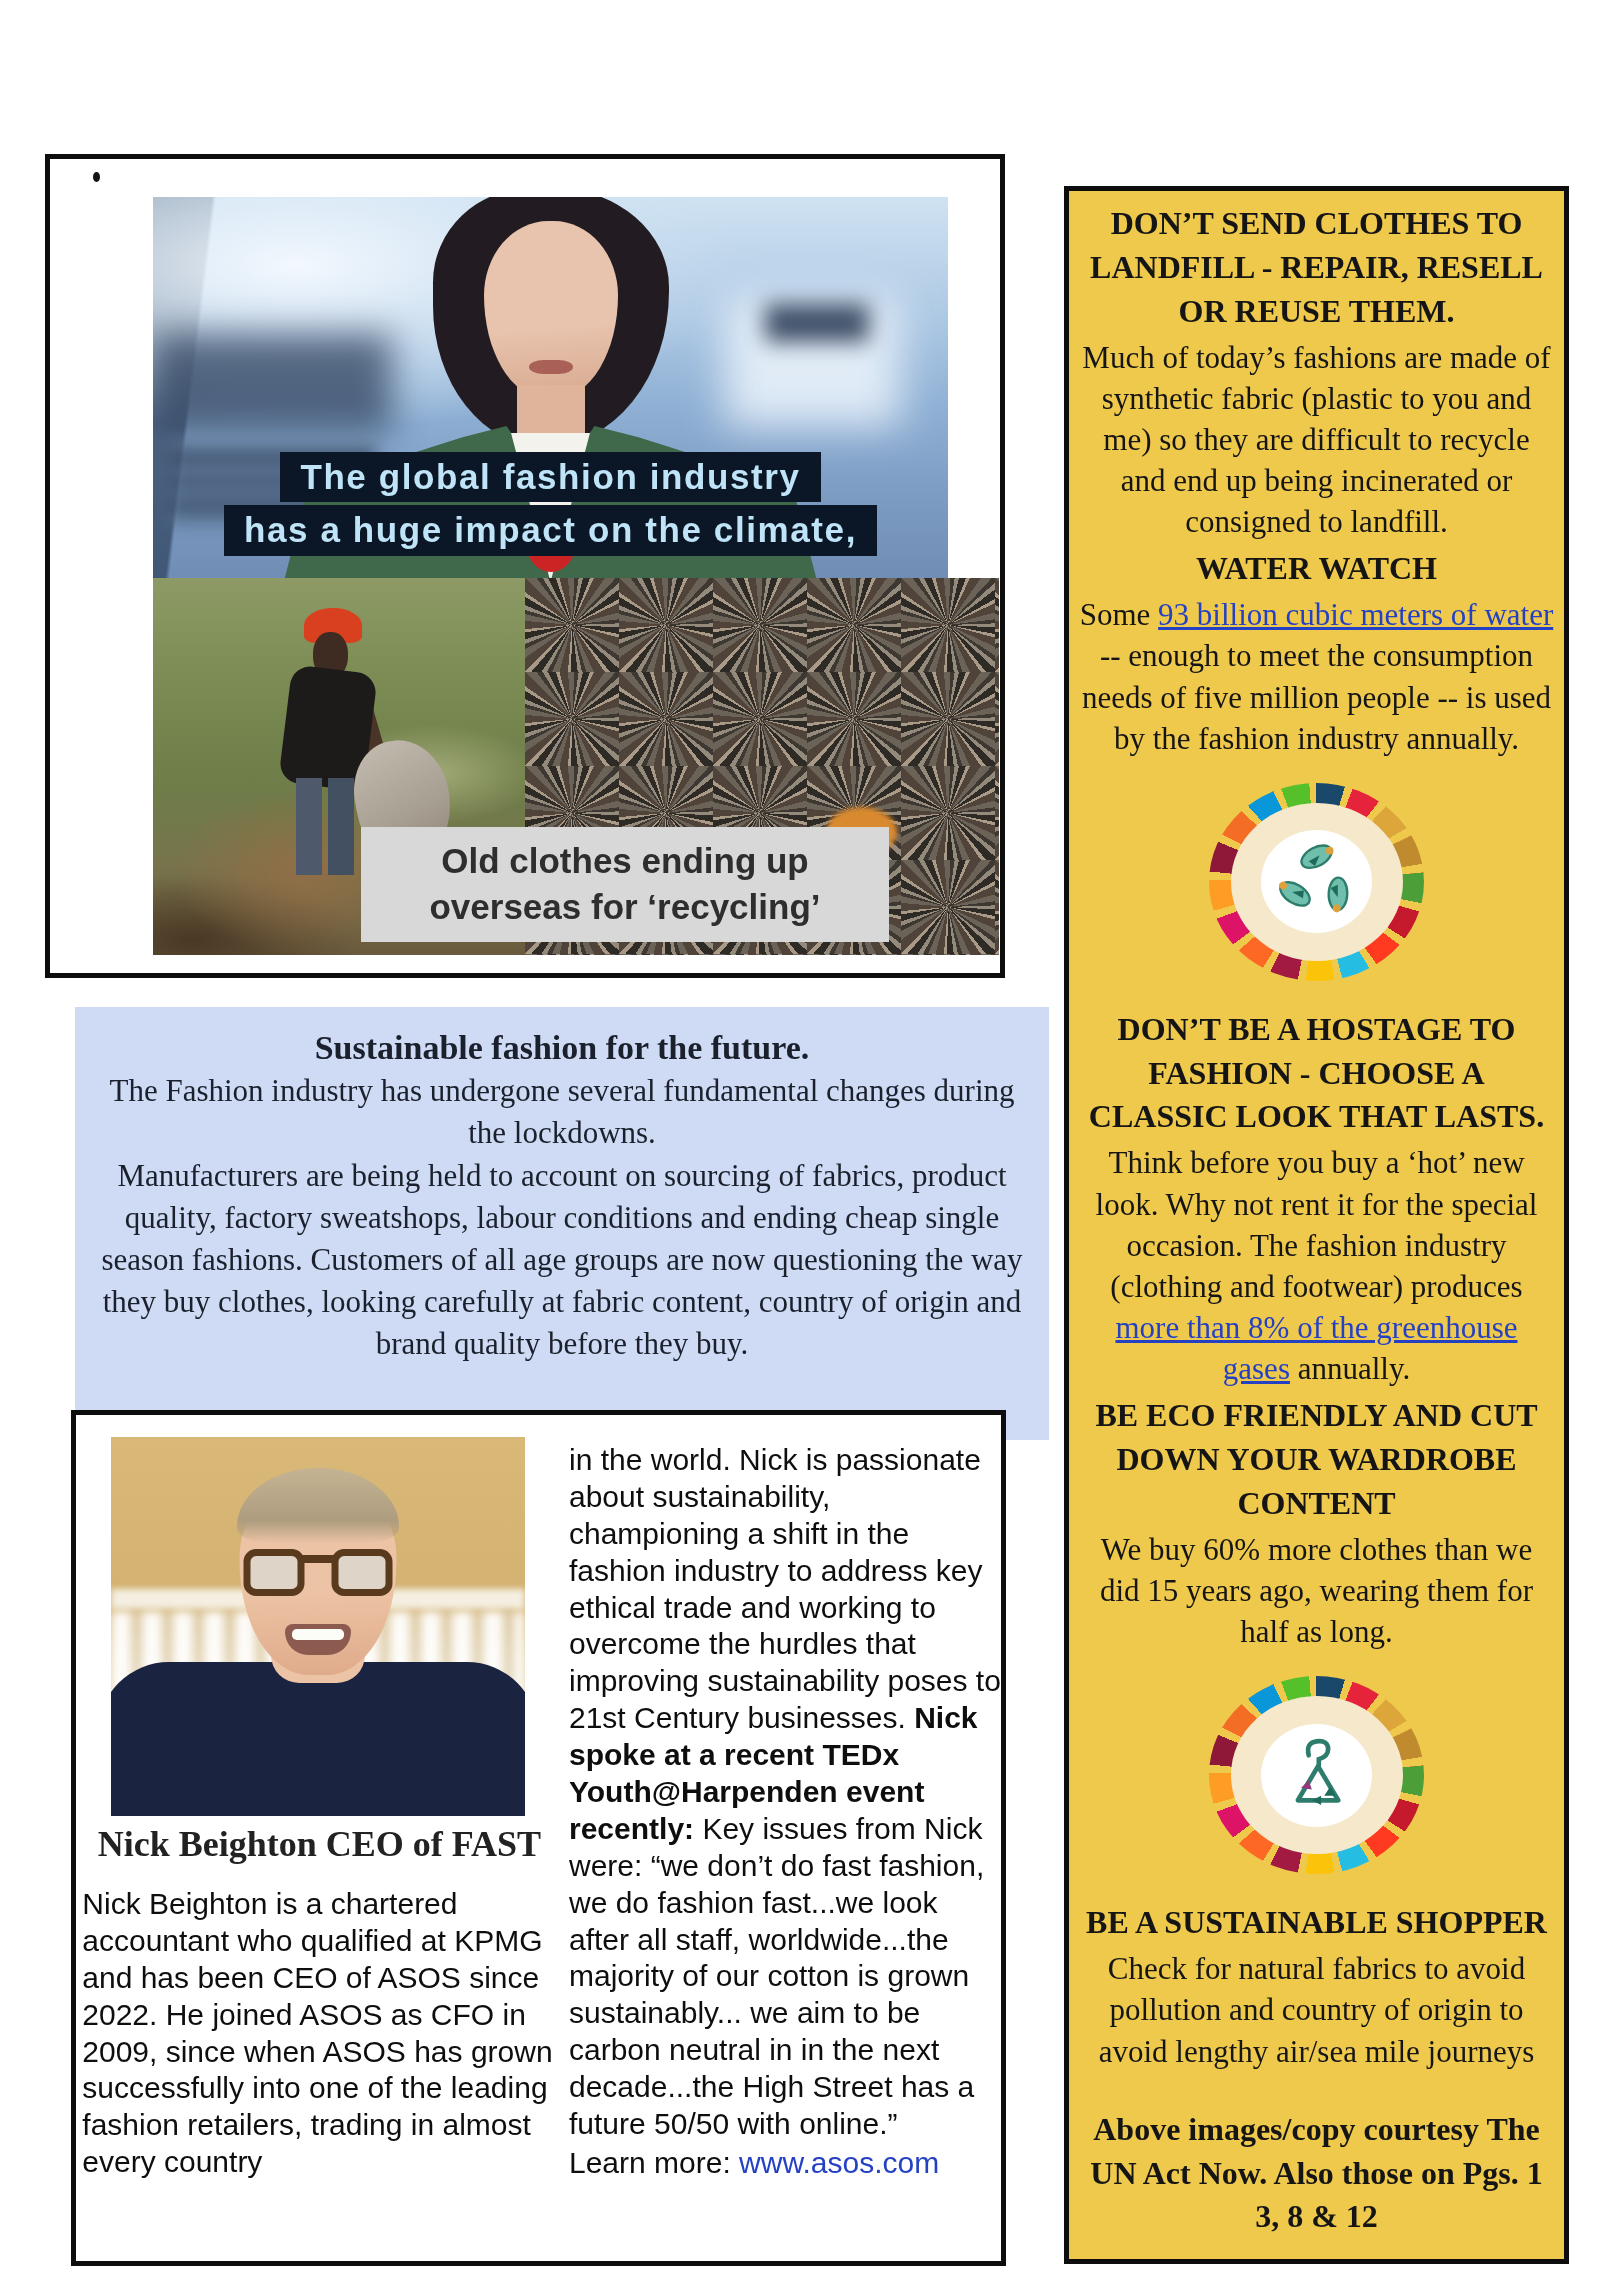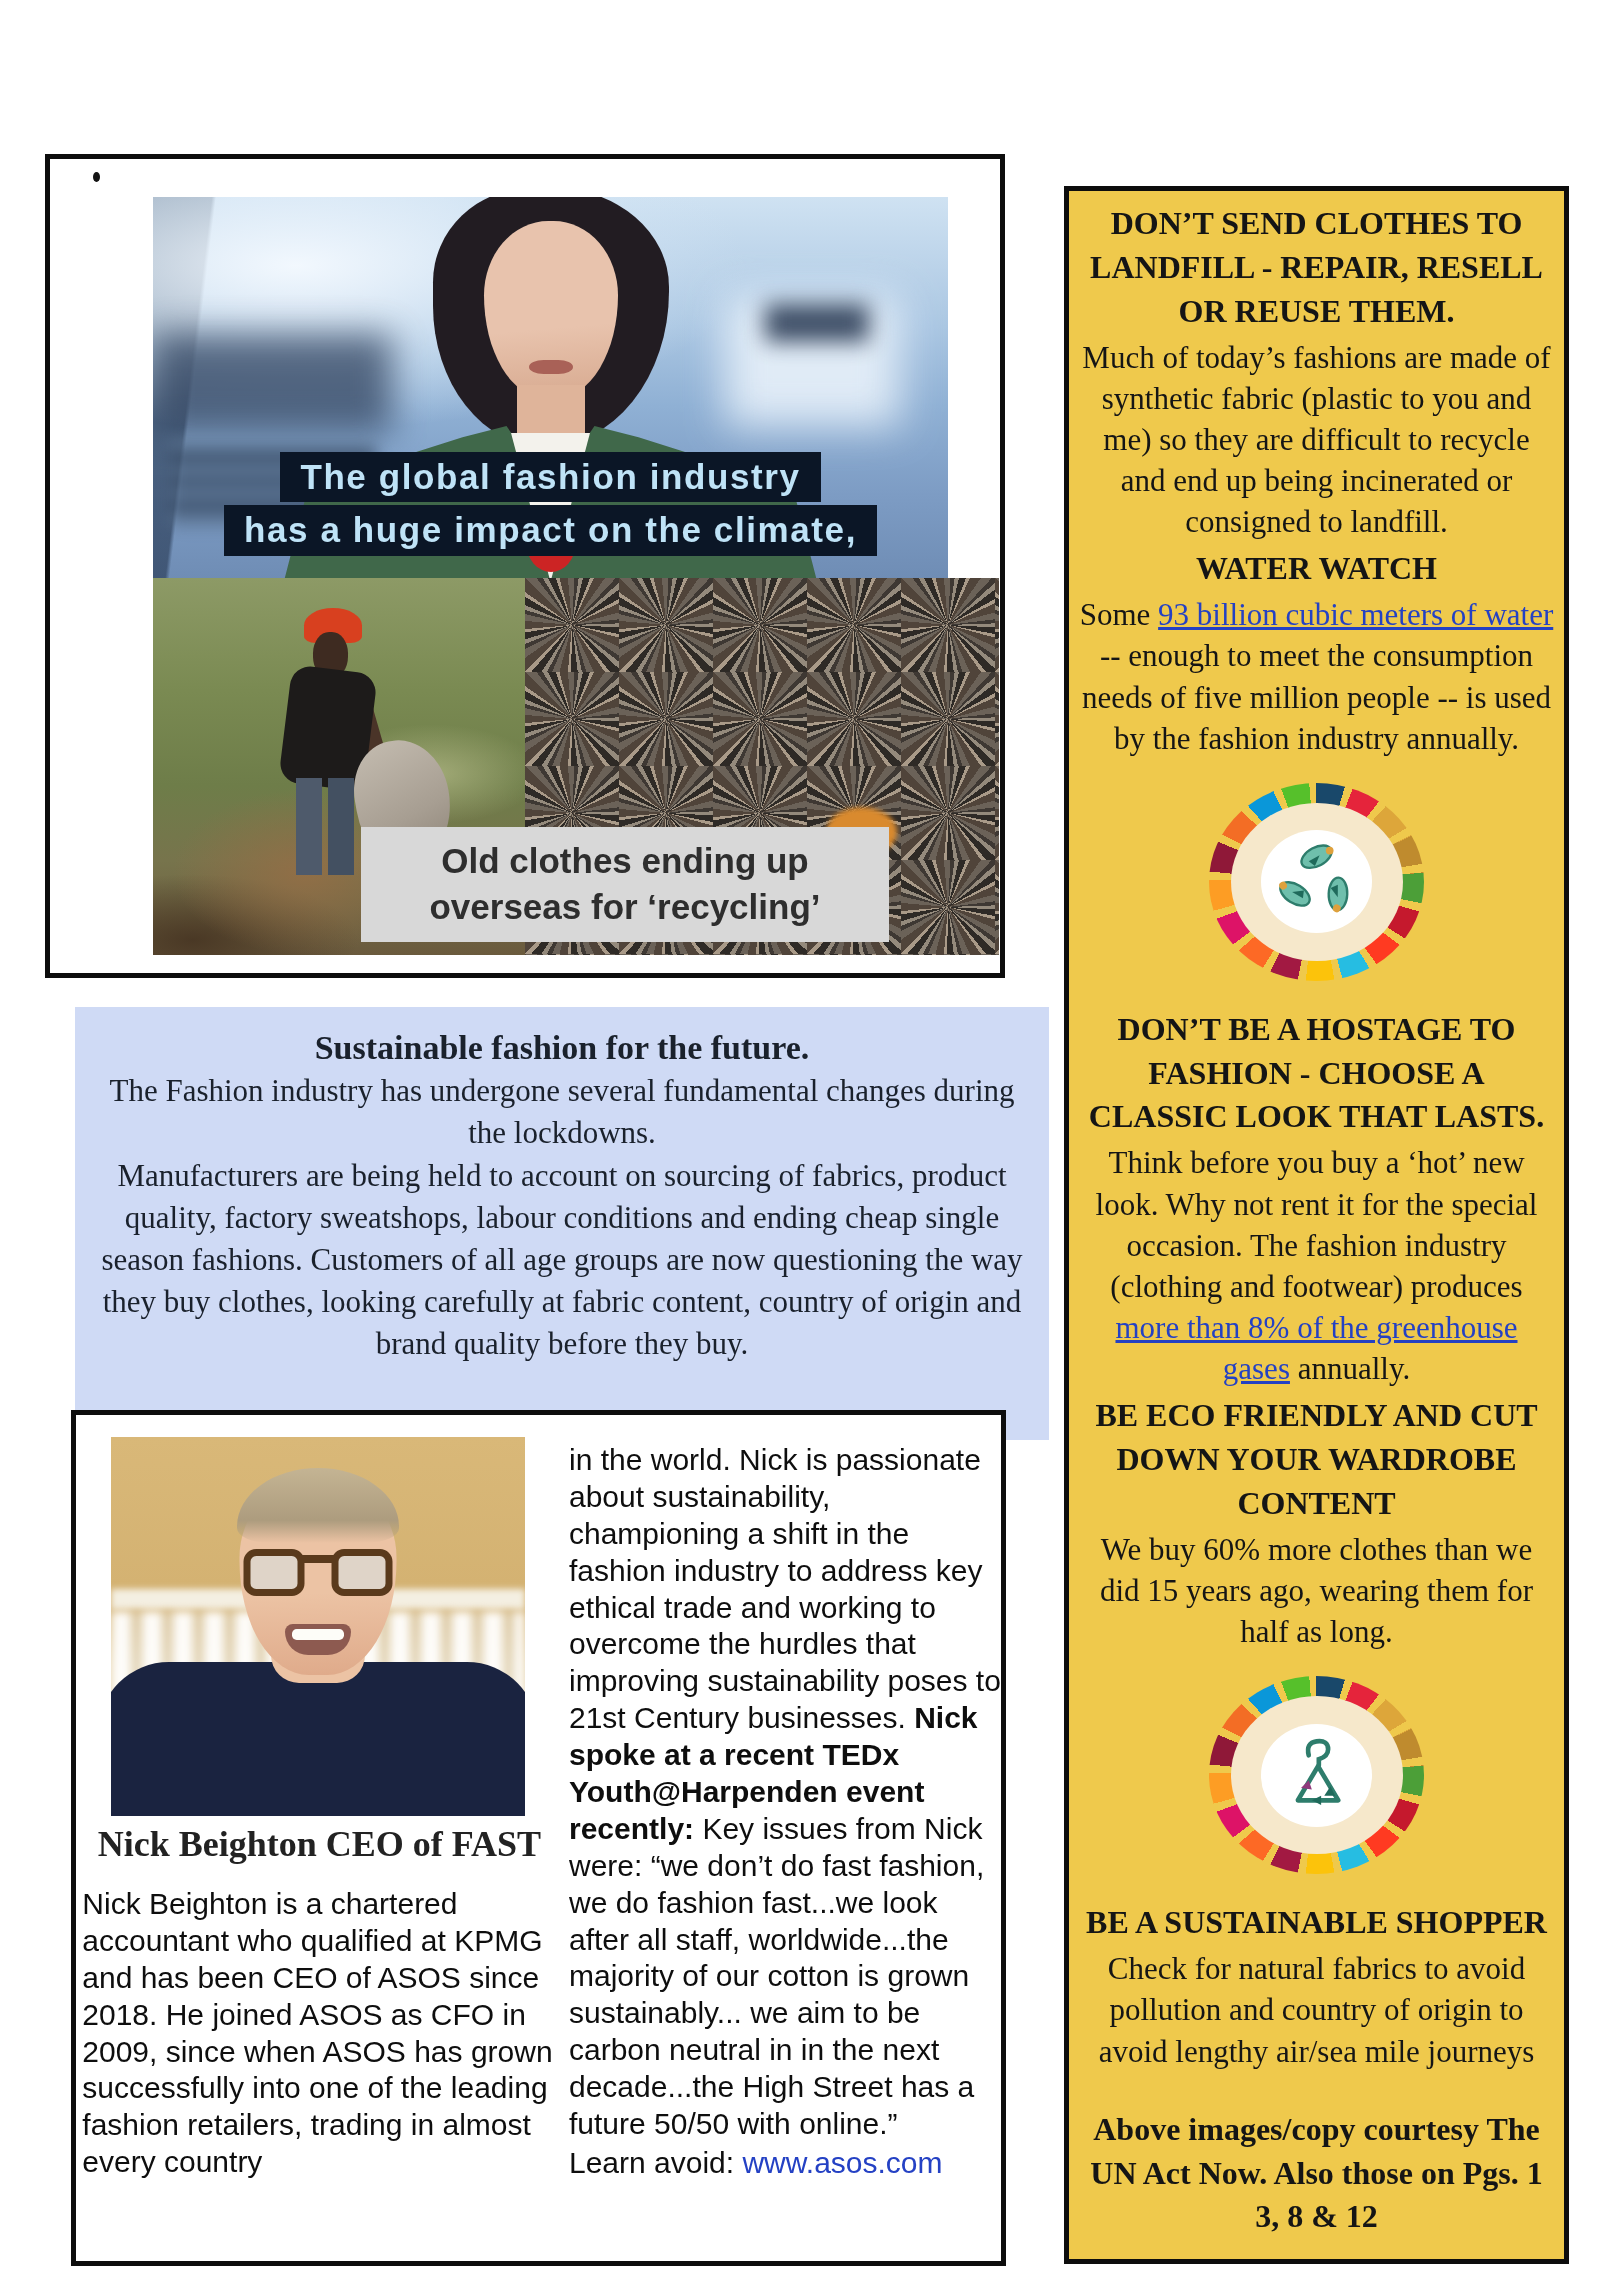--- a/index.html
+++ b/index.html
@@ -164,24 +164,24 @@
       <div class="np-glasses">
         <div class="np-lens l"></div>
         <div class="np-lens r"></div>
         <div class="np-bridge"></div>
       </div>
       <div class="np-smile">
           <div class="np-teeth"></div>
         </div>
     </div>
     <div class="profile-caption">Nick Beighton CEO of FAST</div>
-    <div class="profile-left-text">Nick Beighton is a chartered accountant who qualified at KPMG and has been CEO of ASOS since 2018. He joined ASOS as CFO in 2009, since when ASOS has grown successfully into one of the leading fashion retailers, trading in almost every country</div>
+    <div class="profile-left-text">Nick Beighton is a chartered accountant who qualified at KPMG and has been CEO of ASOS since 2022. He joined ASOS as CFO in 2009, since when ASOS has grown successfully into one of the leading fashion retailers, trading in almost every country</div>
     <div class="profile-right-text">
       <span>in the world. Nick is passionate about sustainability, championing a shift in the fashion industry to address key ethical trade and working to overcome the hurdles that improving sustainability poses to 21st Century businesses. </span><span class="b">Nick spoke at a recent TEDx Youth@Harpenden event recently: </span><span>Key issues from Nick were: “we don’t do fast fashion, we do fashion fast...we look after all staff, worldwide...the majority of our cotton is grown sustainably... we aim to be carbon neutral in in the next decade...the High Street has a future 50/50 with online.”</span>
-      <div class="learn-line"><span>Learn avoid: </span><a class="link">www.asos.com</a></div>
+      <div class="learn-line"><span>Learn more: </span><a class="link">www.asos.com</a></div>
     </div>
   </div>
 
   <div class="sidebar">
     <div class="sb-head">DON’T SEND CLOTHES TO LANDFILL - REPAIR, RESELL OR REUSE THEM.</div>
     <div class="sb-body">Much of today’s fashions are made of synthetic fabric (plastic to you and me) so they are difficult to recycle and end up being incinerated or consigned to landfill.</div>
     <div class="sb-head">WATER WATCH</div>
     <div class="sb-body"><span>Some </span><a class="u-link">93 billion cubic meters of water</a><span> -- enough to meet the consumption needs of five million people -- is used by the fashion industry annually.</span></div>
 
     <div class="sdg-wrap">

